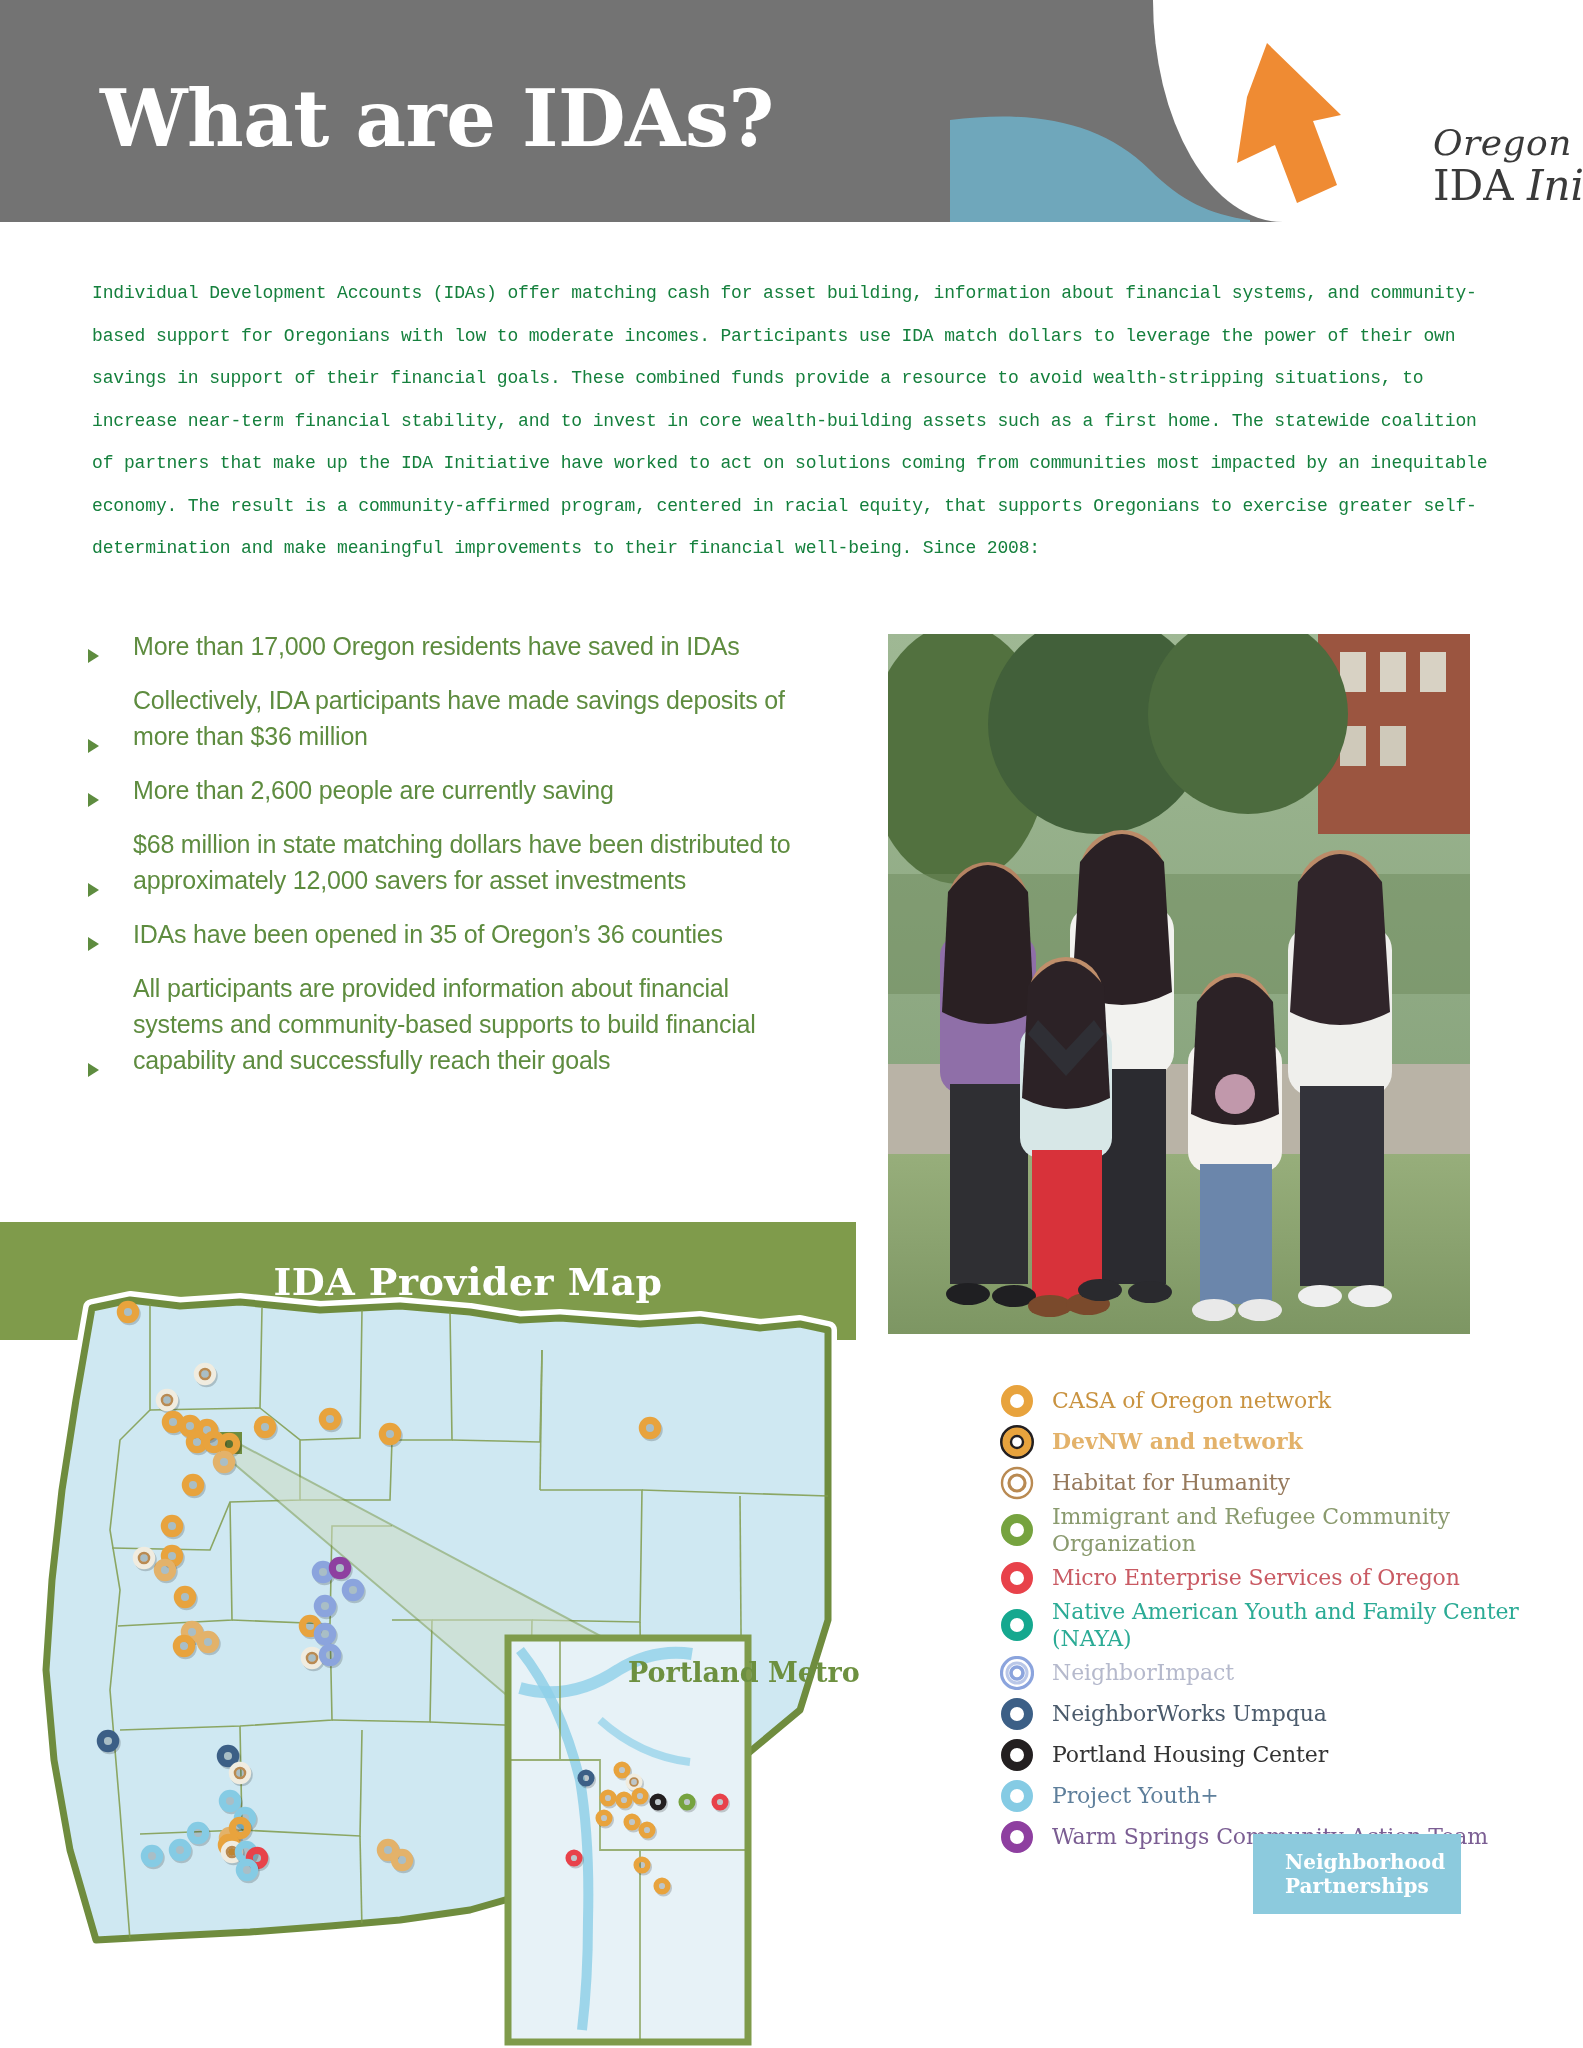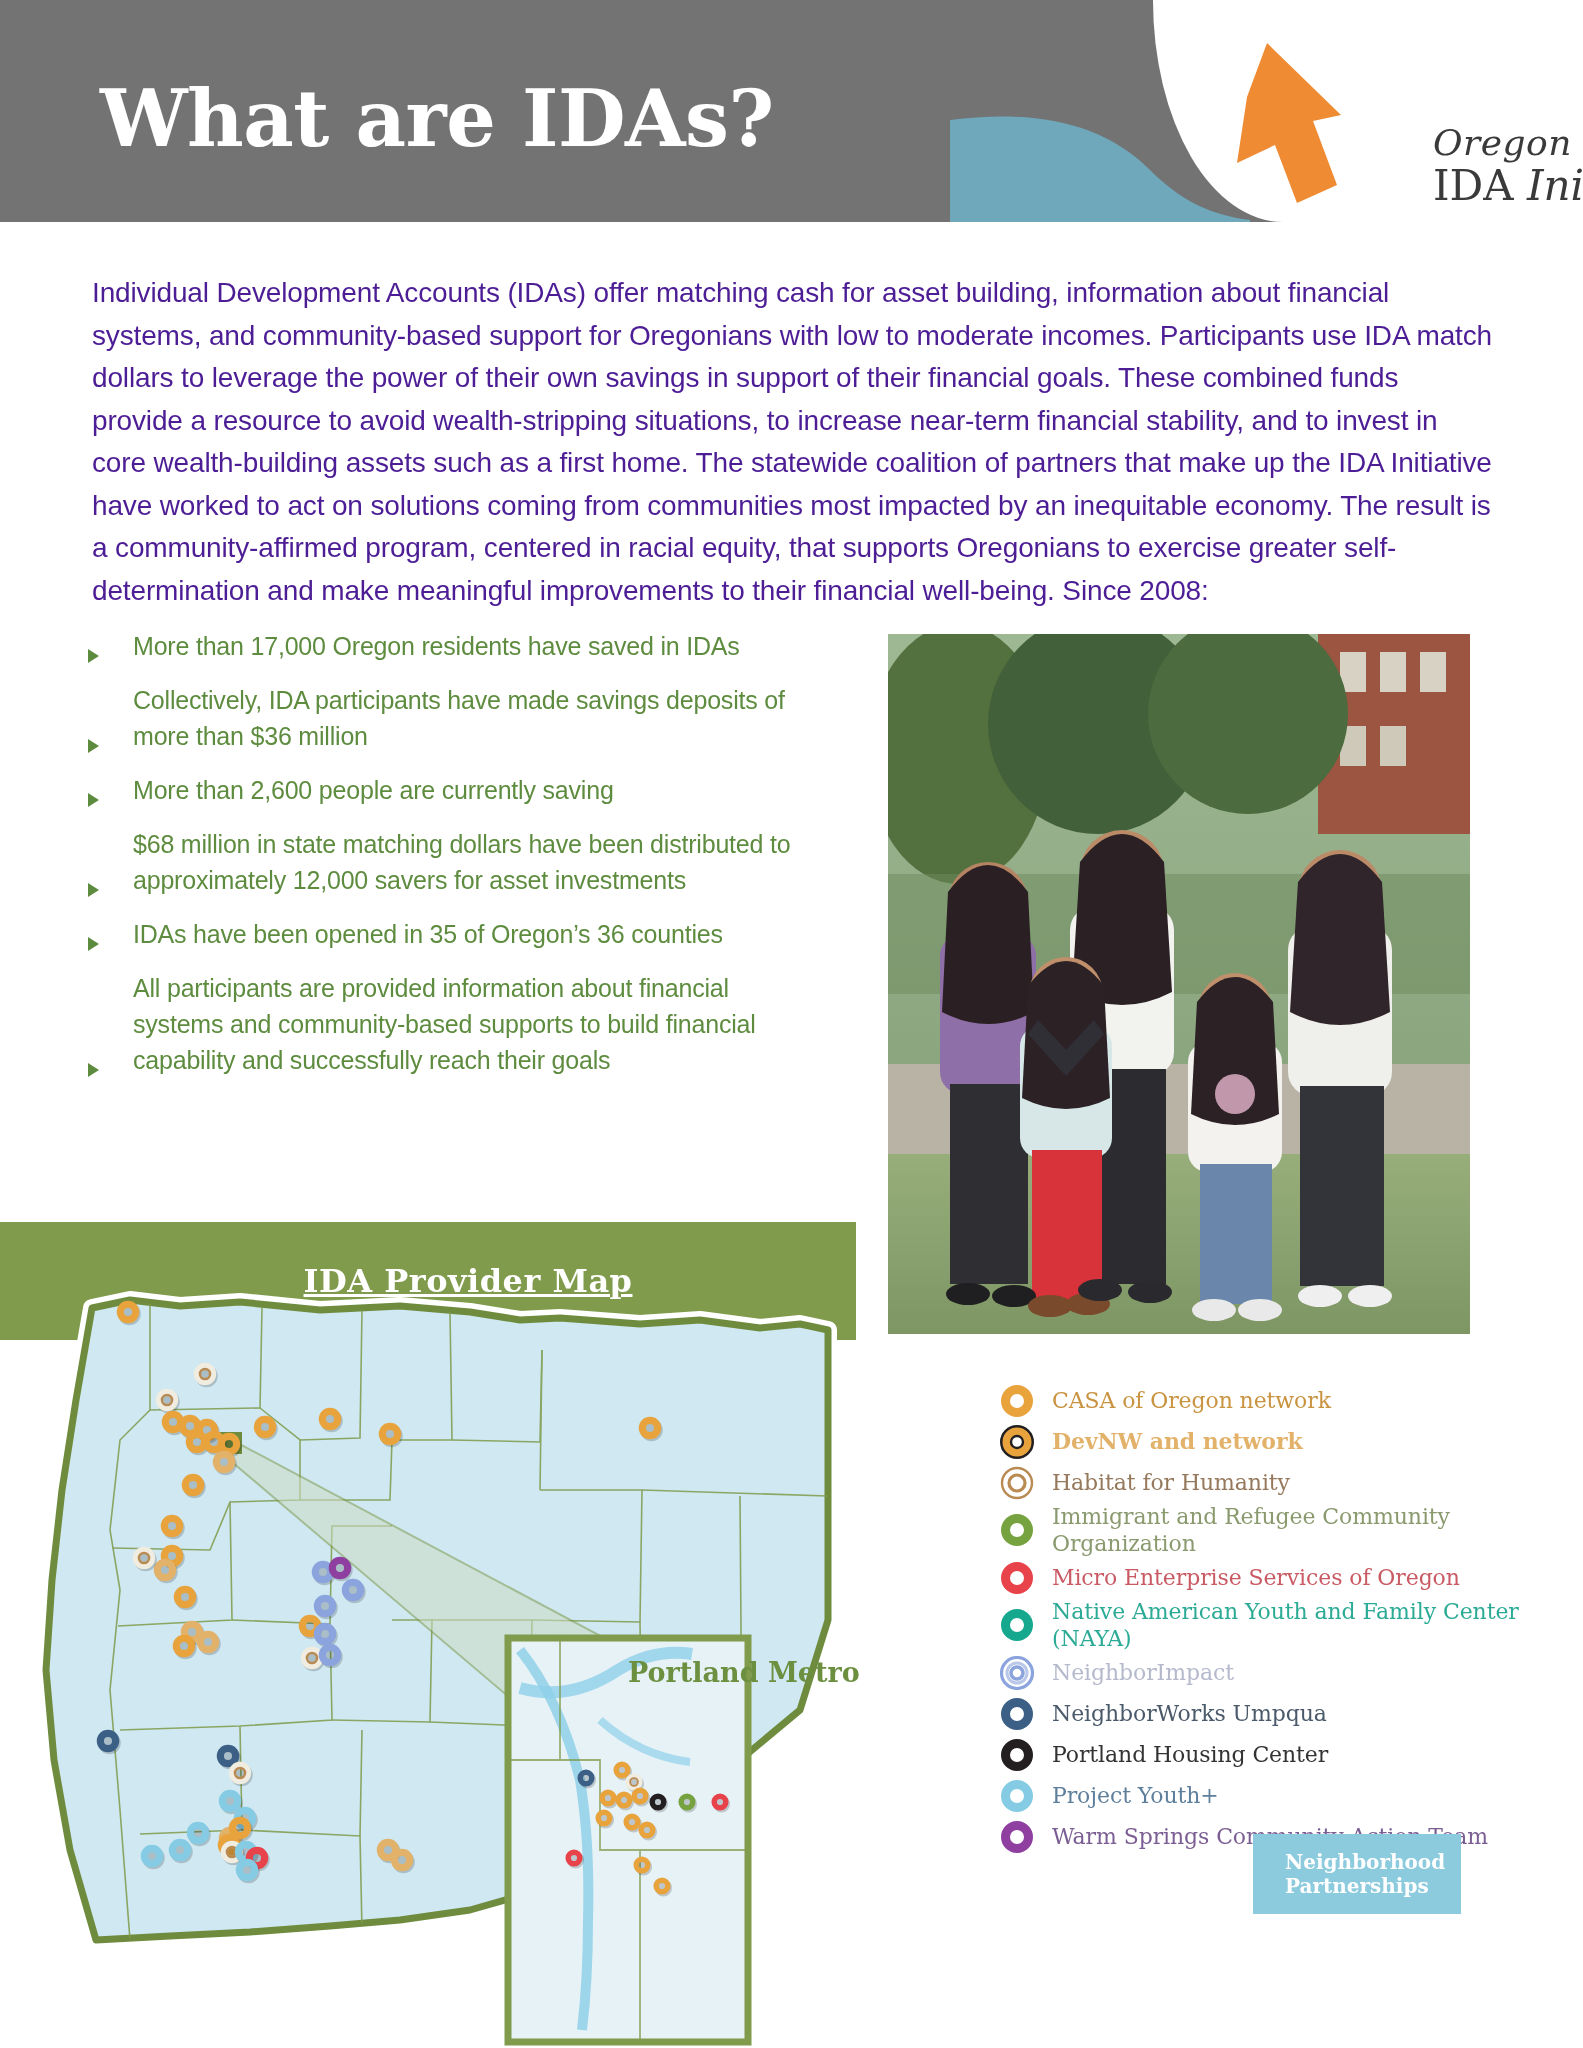--- a/index.html
+++ b/index.html
@@ -45,24 +45,24 @@
     line-height: 1.0;
   }
   .logo-line1 { font-size: 36px; font-style: italic; letter-spacing:.5px;}
   .logo-line2 { font-size: 42px; margin-top: 4px; white-space: nowrap;}
   .logo-line2 .ida { font-style: normal; font-weight: 400; }
   .logo-line2 .init { font-style: italic; }
 
   
   .intro {
     position: absolute; left: 92px; top: 272px; width: 1400px;
-    font-family: Liberation Sans, sans-serif;
-    font-size: 28px;
+    font-family: Liberation Mono, monospace;
+    font-size: 18px;
     line-height: 42.5px;
-    color: #4c1d95;
+    color: #15803d;
     letter-spacing: -0.15px;
   }
 
   
   .bullets {
     position: absolute; left: 85px; top: 628px; width: 740px;
   }
   .bullet {
     display: flex; align-items: flex-end;
     margin-bottom: 18px;
@@ -96,24 +96,23 @@
     position: absolute; left: 0; top: 1222px;
     width: 856px; height: 118px;
     background: #7f9b4b;
   }
   .map-banner-title {
     position: absolute; left: 0; top: 0; width: 856px; height: 118px;
     display: flex; align-items: center; justify-content: center;
     padding-left: 80px;
     font-family: "DejaVu Serif", serif;
     font-weight: 700;
-    font-size: 32px;
+    font-size: 38px;
     color: #ffffff;
     letter-spacing: .5px;
-    text-decoration: underline;
   }
 
   
   .map-area {
     position: absolute; left: 0px; top: 1290px;
     width: 980px; height: 758px;
   }
   .map-area svg { display:block; }
 
   

